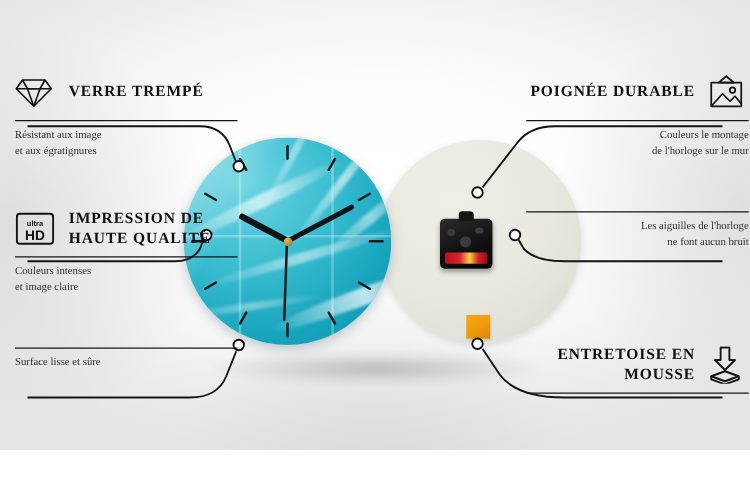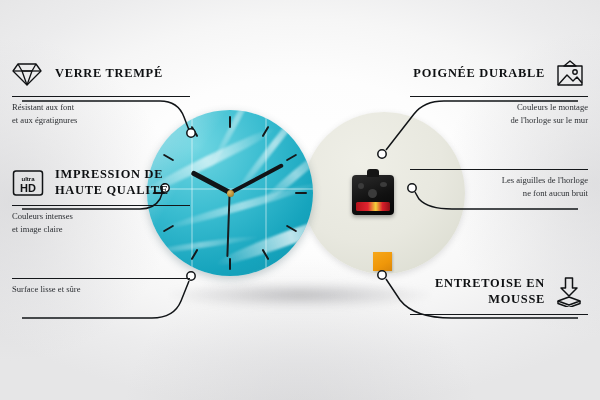--- a/index.html
+++ b/index.html
@@ -10,21 +10,21 @@
     width: 600px;
     height: 400px;
     overflow: hidden;
     font-family: "Liberation Serif", serif;
     background: #ffffff;
   }
 
   #stage {
     position: relative;
     width: 600px;
-    height: 400px;
+    height: 360px;
     overflow: hidden;
     background:
       radial-gradient(ellipse 70% 60% at 50% 42%, #ffffff 0%, #fdfdfd 38%, #f6f6f6 62%, #ececed 82%, #e6e6e7 100%);
   }
   
   #stage::before {
     content: "";
     position: absolute;
     inset: 0;
     background:
@@ -165,21 +165,21 @@
     width: 600px; height: 400px;
     pointer-events: none;
   }
 
   
   .feature {
     position: absolute;
     width: 178px;
   }
   .feature.left  { text-align: left;  left: 12px; }
-  .feature.right { text-align: right; right: 12px; }
+  .feature.right { text-align: right; right: 1px; }
 
   .f-head {
     display: flex;
     align-items: center;
     gap: 9px;
     min-height: 36px;
   }
   .feature.right .f-head { flex-direction: row-reverse; }
 
   .f-icon {
@@ -300,21 +300,21 @@
           <path d="M1,10 H29"></path>
           <path d="M6,3 L10,10 L15,24"></path>
           <path d="M24,3 L20,10 L15,24"></path>
           <path d="M10,10 H20"></path>
         </svg>
       </span>
       <span class="f-title">VERRE
 TREMPÉ</span>
     </div>
     <div class="f-rule"></div>
-    <div class="f-desc">Résistant aux font
+    <div class="f-desc">Résistant aux image
 et aux égratignures</div>
   </div>
 
   <div class="feature left" style="top:165px;">
     <div class="f-head">
       <span class="f-icon">
         <svg width="32" height="28" viewBox="0 0 32 28">
           <rect x="1.5" y="2" width="29" height="24" rx="2.5" fill="none" stroke="#101214" stroke-width="1.5"></rect>
           <text x="16" y="12" text-anchor="middle" font-family="Liberation Sans, sans-serif" font-size="6" font-weight="bold" fill="#101214">ultra</text>
           <text x="16" y="23" text-anchor="middle" font-family="Liberation Sans, sans-serif" font-size="11" font-weight="bold" fill="#101214">HD</text>

